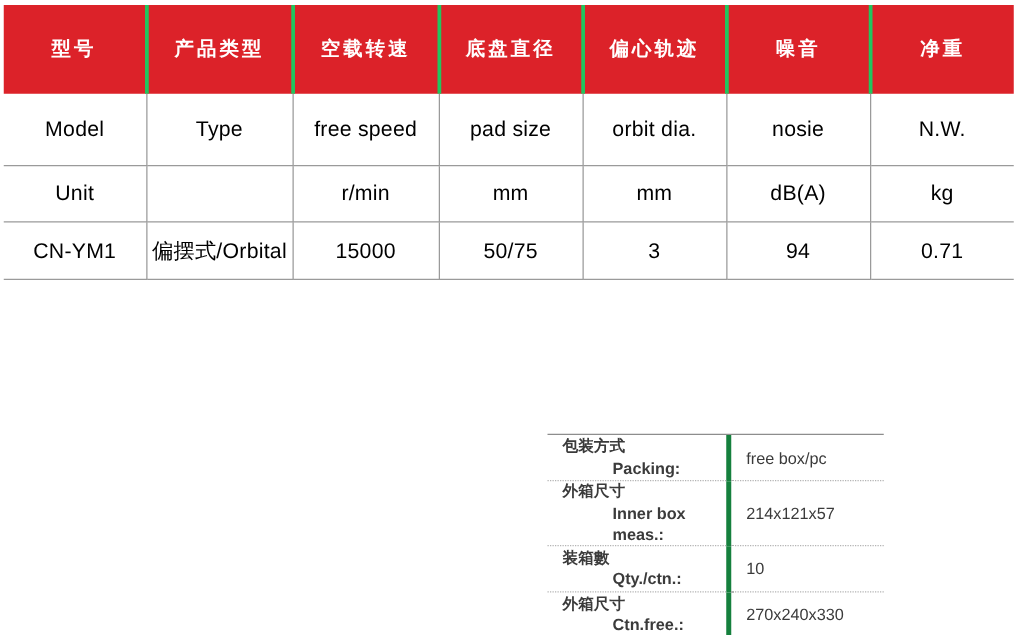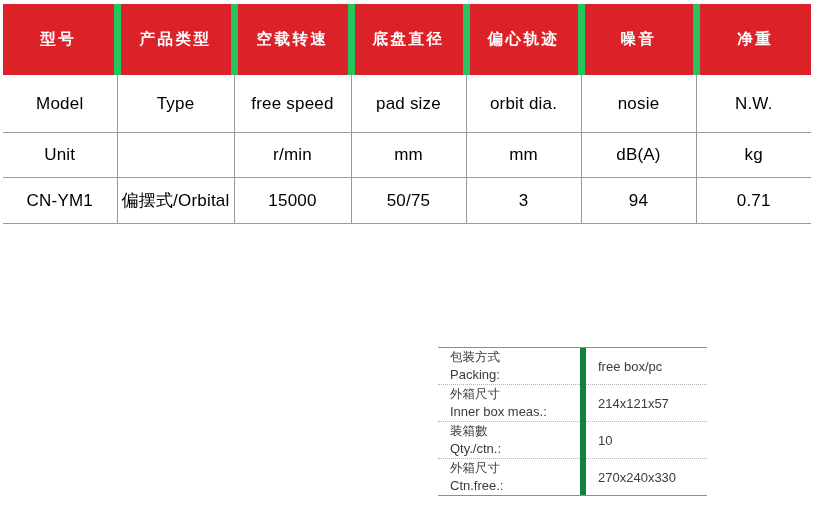--- a/index.html
+++ b/index.html
@@ -45,21 +45,21 @@
   }
 
   
   tr.head-row th {
     background: #dc2229;
     color: #ffffff;
     height: 71px;
     font-size: 15.5px;
     font-weight: bold;
     letter-spacing: 2.5px;
-    border-right: 7px solid #22c55e;
+    border-right: 3px solid #22c55e;
   }
   tr.head-row th:last-child { border-right: none; }
 
   
   tr.body-row td {
     border-right: 1px solid #9a9a9a;
     border-bottom: 1px solid #9a9a9a;
     font-size: 17px;
     color: #000000;
     letter-spacing: 0.2px;
@@ -89,28 +89,29 @@
 
   table.packing tr.pk-row td {
     height: 36px;
     padding: 0 0 0 12px;
     vertical-align: middle;
     font-size: 13px;
     color: #3b3b3b;
     border-bottom: 1px dotted #b4b4b4;
   }
   table.packing tr.pk-row td.pk-label {
-    border-right: 6px solid #15803d;
+    border-right: 4px solid #15803d;
     line-height: 1.32;
+    font-weight: bold;
   }
   table.packing tr.pk-row:last-child td {
     border-bottom: none;
   }
   .pk-cn { display: block; font-size: 12.5px; }
-  .pk-en { display: block; font-size: 13px; }
+  .pk-en { display: block; font-size: 13px; margin-left: 40px; }
   .pk-top-rule {
     height: 0;
     border-top: 1px solid #8d8d8d;
     width: 269px;
   }
   .pk-bottom-rule {
     height: 0;
     border-top: 1px solid #8d8d8d;
     width: 269px;
   }

